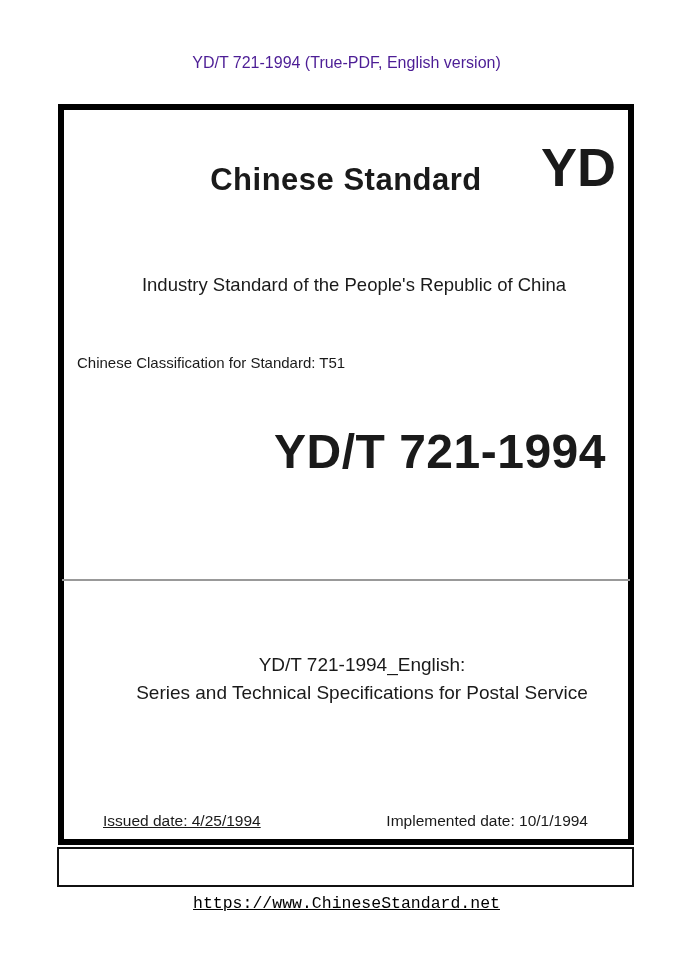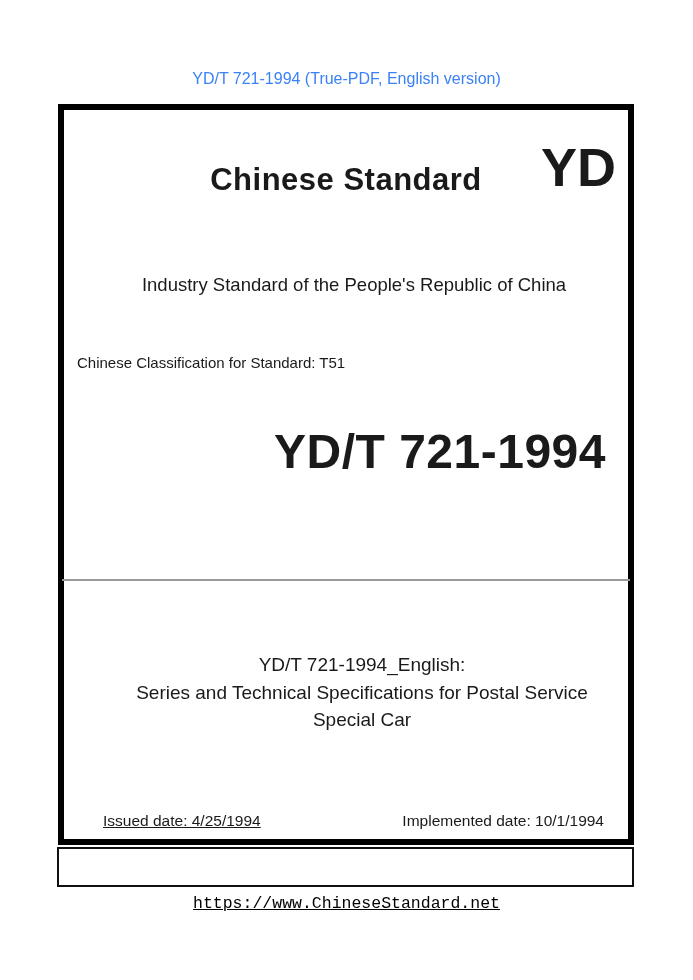--- a/index.html
+++ b/index.html
@@ -10,26 +10,26 @@
   }
   .page {
     position: relative;
     width: 693px;
     height: 980px;
     background: #ffffff;
     overflow: hidden;
   }
   .doc-header {
     position: absolute;
-    top: 70px;
+    top: 54px;
     left: 0;
     width: 100%;
     text-align: center;
     font-size: 16px;
-    color: #3b82f6;
+    color: #4c1d95;
   }
   .main-box {
     position: absolute;
     left: 58px;
     top: 104px;
     width: 576px;
     height: 741px;
     border: 6px solid #000000;
     background: #ffffff;
   }
@@ -106,21 +106,21 @@
   .dates-row {
     position: absolute;
     top: 702px;
     left: 0;
     width: 100%;
     display: flex;
     justify-content: space-between;
     font-size: 15.5px;
   }
   .dates-row .issued { padding-left: 39px; text-decoration: underline; }
-  .dates-row .implemented { padding-right: 24px; }
+  .dates-row .implemented { padding-right: 40px; }
   .empty-box {
     position: absolute;
     left: 57px;
     top: 847px;
     width: 577px;
     height: 40px;
     border: 2px solid #111111;
     background: #ffffff;
   }
   .doc-footer {
@@ -156,21 +156,20 @@
 
     <div class="classification">Chinese Classification for Standard: T51</div>
 
     <div class="standard-number">YD/T 721-1994</div>
 
     <div class="divider"></div>
 
     <div class="subtitle-block">
       <div>YD/T 721-1994_English:</div>
       <div>Series and Technical Specifications for Postal Service</div>
-      <div>Special Car</div>
     </div>
 
     <div class="dates-row">
       <span class="issued">Issued date: 4/25/1994</span>
       <span class="implemented">Implemented date: 10/1/1994</span>
     </div>
 
   </div>
 
   <div class="empty-box"></div>

